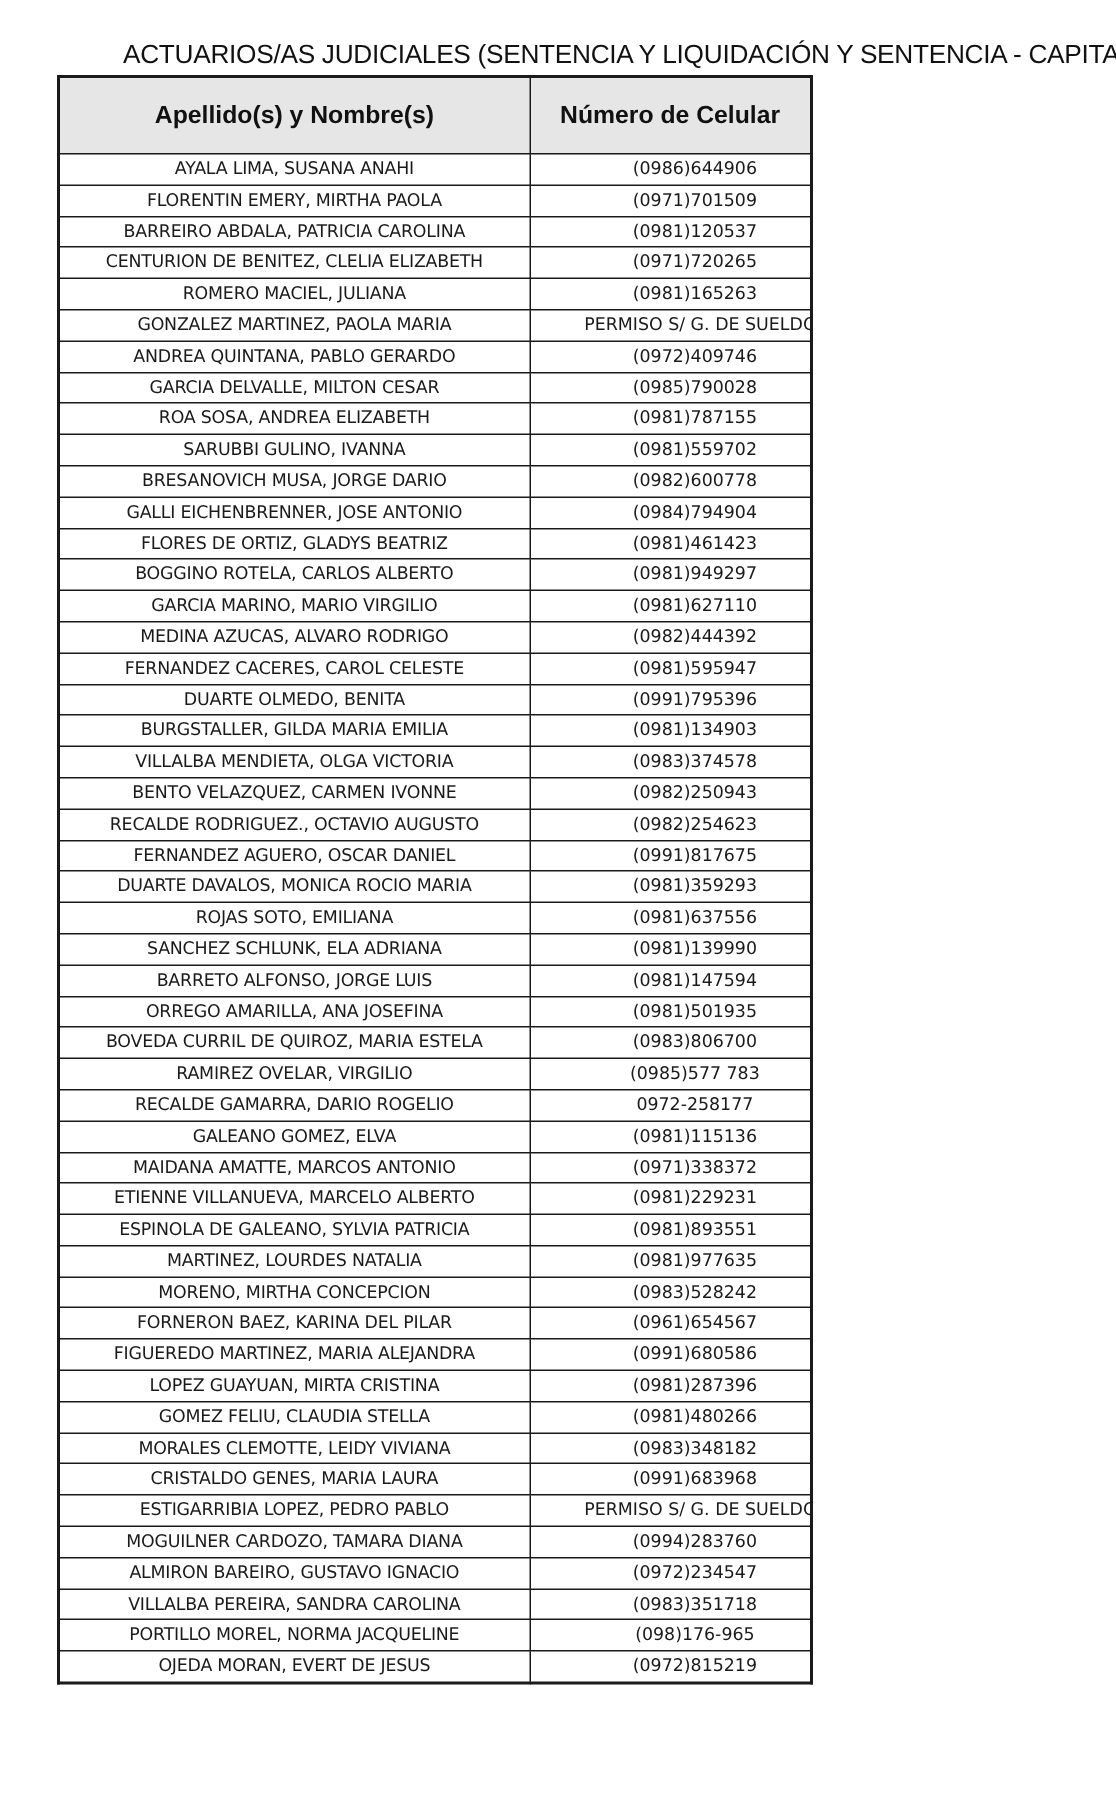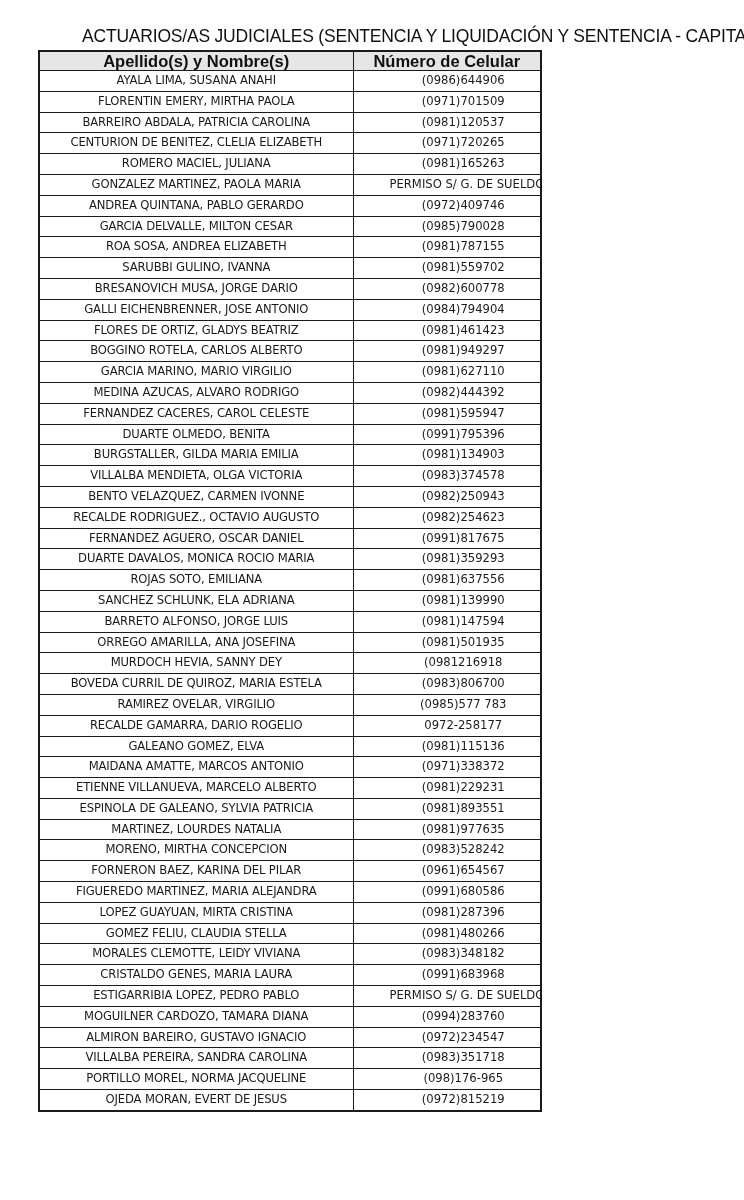--- a/index.html
+++ b/index.html
@@ -14,21 +14,21 @@
     border-collapse: collapse; table-layout: fixed;
     width: 502px;
     border: 2px solid #1a1a1a;
   }
   col.c1 { width: 314px; }
   col.c2 { width: 188px; }
   th {
     background: #e6e6e6;
     font-family: "Liberation Sans", sans-serif;
     font-weight: bold; font-size: 16.5px; color: #111;
-    height: 18px; padding: 0; line-height: 18px;
+    height: 18px; padding: 16px; line-height: 18px;
     border: 1.5px solid #1a1a1a; text-align: center;
   }
   td {
     font-family: "DejaVu Sans", sans-serif;
     font-size: 11.6px; color: #1a1a1a;
     height: 19.8px; padding: 0 3px; line-height: 19.8px;
     border: 1.5px solid #1a1a1a; white-space: nowrap; overflow: hidden;
   }
   td.name { text-align: center; letter-spacing: -0.15px; }
   td.phone { text-align: center; padding-left: 36px; }
@@ -156,24 +156,20 @@
       </tr>
       <tr>
         <td class="name">BARRETO ALFONSO, JORGE LUIS</td>
         <td class="phone">(0981)147594</td>
       </tr>
       <tr>
         <td class="name">ORREGO AMARILLA, ANA JOSEFINA</td>
         <td class="phone">(0981)501935</td>
       </tr>
       <tr>
-        <td class="name">MURDOCH HEVIA, SANNY DEY</td>
-        <td class="phone">(0981216918</td>
-      </tr>
-      <tr>
         <td class="name">BOVEDA CURRIL DE  QUIROZ, MARIA ESTELA</td>
         <td class="phone">(0983)806700</td>
       </tr>
       <tr>
         <td class="name">RAMIREZ OVELAR, VIRGILIO</td>
         <td class="phone">(0985)577 783</td>
       </tr>
       <tr>
         <td class="name">RECALDE GAMARRA, DARIO ROGELIO</td>
         <td class="phone">0972-258177</td>

